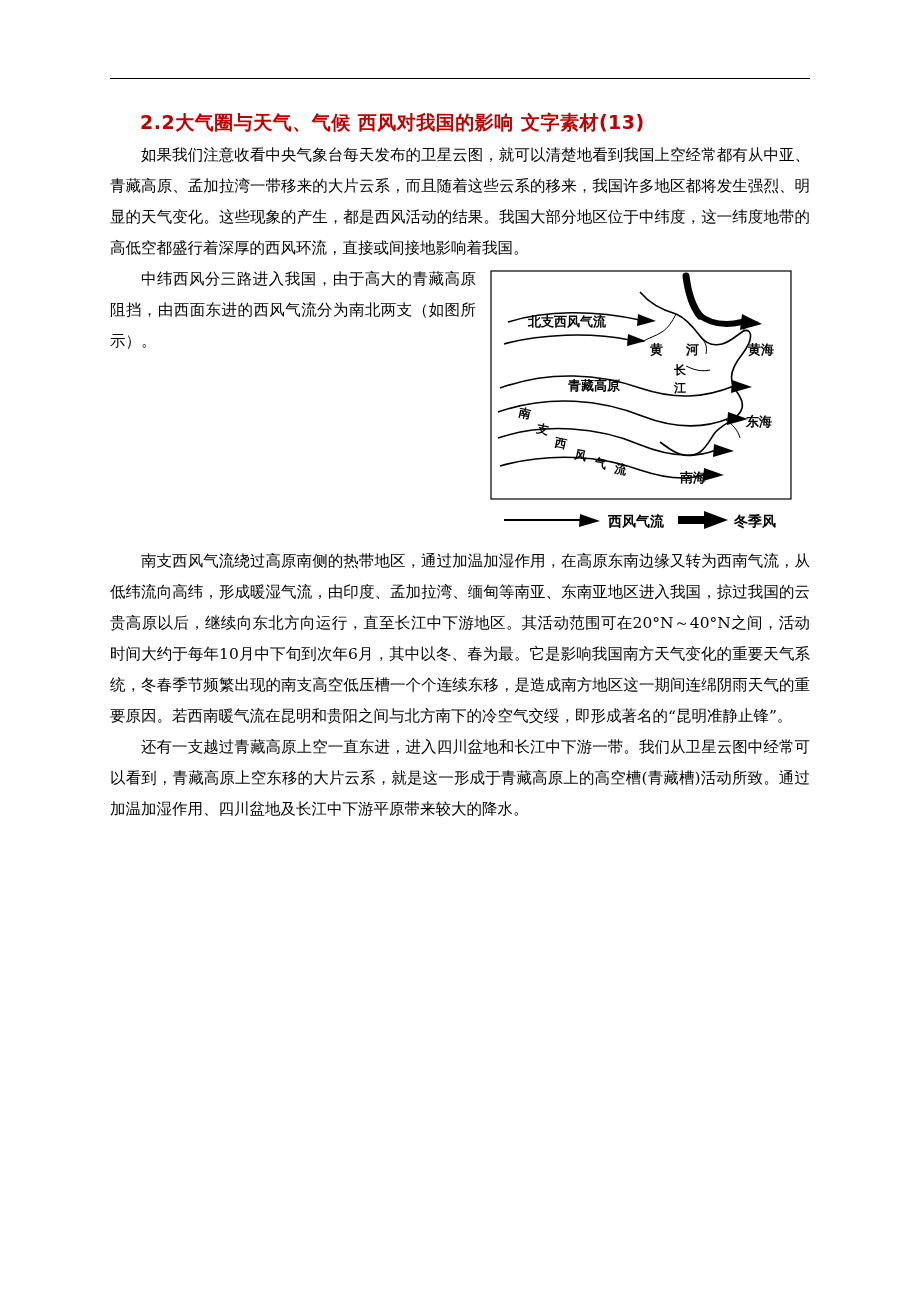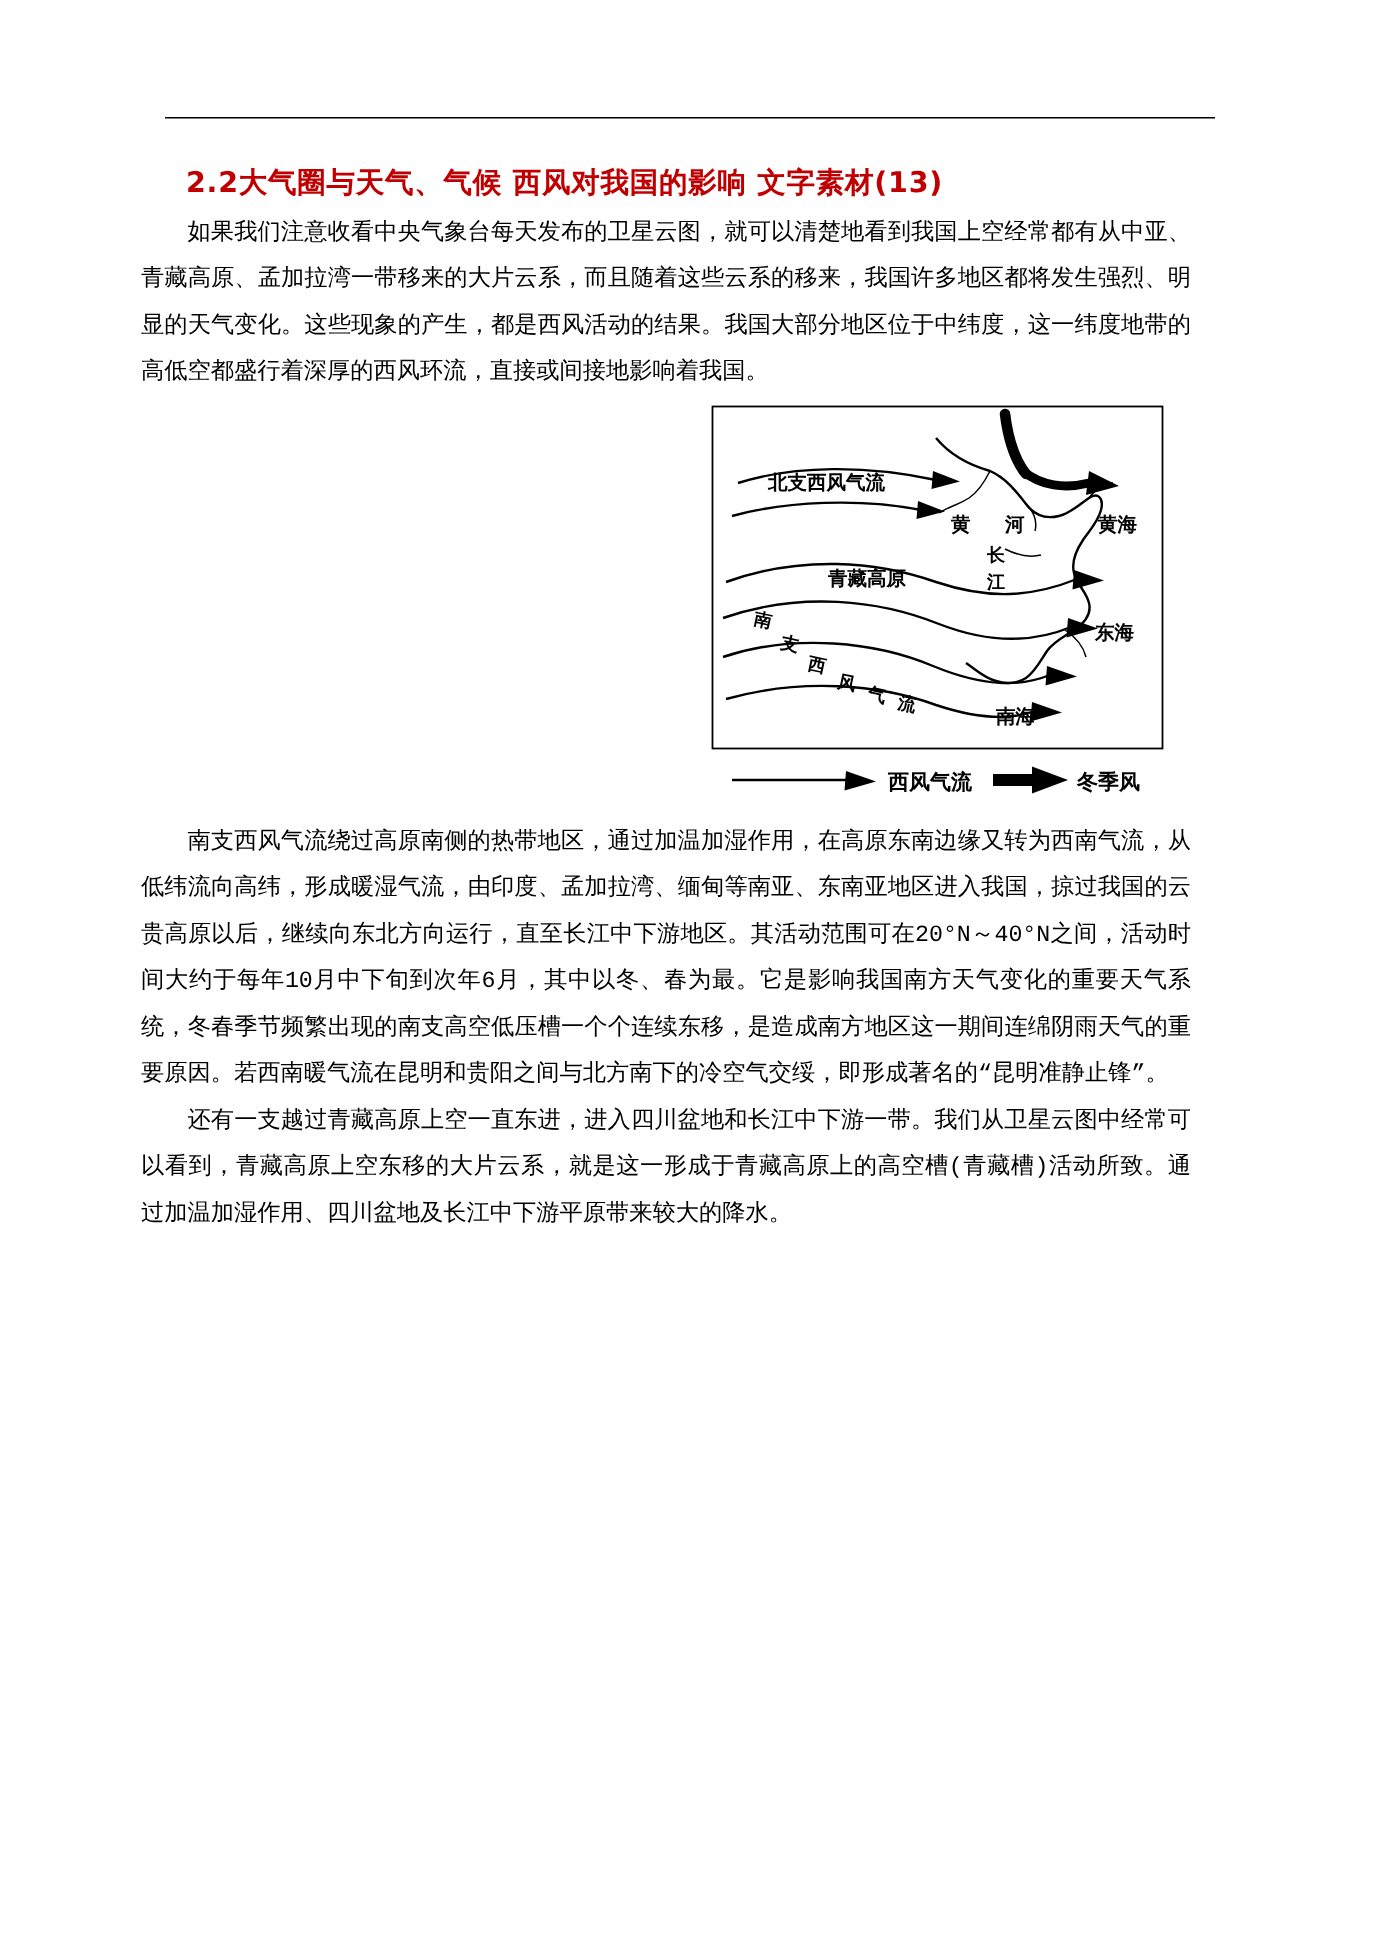--- a/index.html
+++ b/index.html
@@ -24,41 +24,40 @@
   .top-rule {
     position: absolute;
     left: 110px;
     top: 78px;
     width: 700px;
     height: 0;
     border-top: 1px solid #000;
   }
   .content {
     position: absolute;
-    left: 94px;
+    left: 110px;
     top: 108px;
     width: 700px;
   }
   .doc-title {
     color: #c00000;
     font-weight: bold;
     font-size: 19px;
     line-height: 28px;
     margin: 0 0 4px 30px;
     font-family: "DejaVu Sans", "Liberation Sans", sans-serif;
     letter-spacing: 0.5px;
   }
   .para {
     font-size: 15.5px;
     line-height: 31px;
     text-align: justify;
     text-justify: inter-ideograph;
     margin: 0;
     text-indent: 2em;
-    font-family: Liberation Mono, monospace;
   }
   .figure-wrap {
     float: right;
     width: 320px;
     margin: 6px 0 6px 14px;
     font-weight: bold;
   }
   .figure {
     width: 318px;
     height: 270px;
@@ -137,19 +136,20 @@
             <line x1="14" y1="250" x2="92" y2="250" stroke="#000" stroke-width="1.8"></line>
             <polygon points="90,244 110,251 89,257" fill="#000"></polygon>
             <text x="118" y="256" font-family="'DejaVu Sans','Liberation Sans',sans-serif" font-size="14" fill="#000">西风气流</text>
             <path d="M188 250 L216 250" stroke="#000" stroke-width="8" stroke-linecap="butt"></path>
             <polygon points="214,241 238,250 214,259" fill="#000"></polygon>
             <text x="244" y="256" font-family="'DejaVu Sans','Liberation Sans',sans-serif" font-size="14" fill="#000">冬季风</text>
           </svg>
         </div>
       </div>
 
+      <p class="para">中纬西风分三路进入我国，由于高大的青藏高原阻挡，由西面东进的西风气流分为南北两支（如图所示）。</p>
     </div>
 
     <p class="para">南支西风气流绕过高原南侧的热带地区，通过加温加湿作用，在高原东南边缘又转为西南气流，从低纬流向高纬，形成暖湿气流，由印度、孟加拉湾、缅甸等南亚、东南亚地区进入我国，掠过我国的云贵高原以后，继续向东北方向运行，直至长江中下游地区。其活动范围可在20°N～40°N之间，活动时间大约于每年10月中下旬到次年6月，其中以冬、春为最。它是影响我国南方天气变化的重要天气系统，冬春季节频繁出现的南支高空低压槽一个个连续东移，是造成南方地区这一期间连绵阴雨天气的重要原因。若西南暖气流在昆明和贵阳之间与北方南下的冷空气交绥，即形成著名的“昆明准静止锋”。</p>
     <p class="para">还有一支越过青藏高原上空一直东进，进入四川盆地和长江中下游一带。我们从卫星云图中经常可以看到，青藏高原上空东移的大片云系，就是这一形成于青藏高原上的高空槽(青藏槽)活动所致。通过加温加湿作用、四川盆地及长江中下游平原带来较大的降水。</p>
 
   </div>
 </div>
 
 </body></html>

